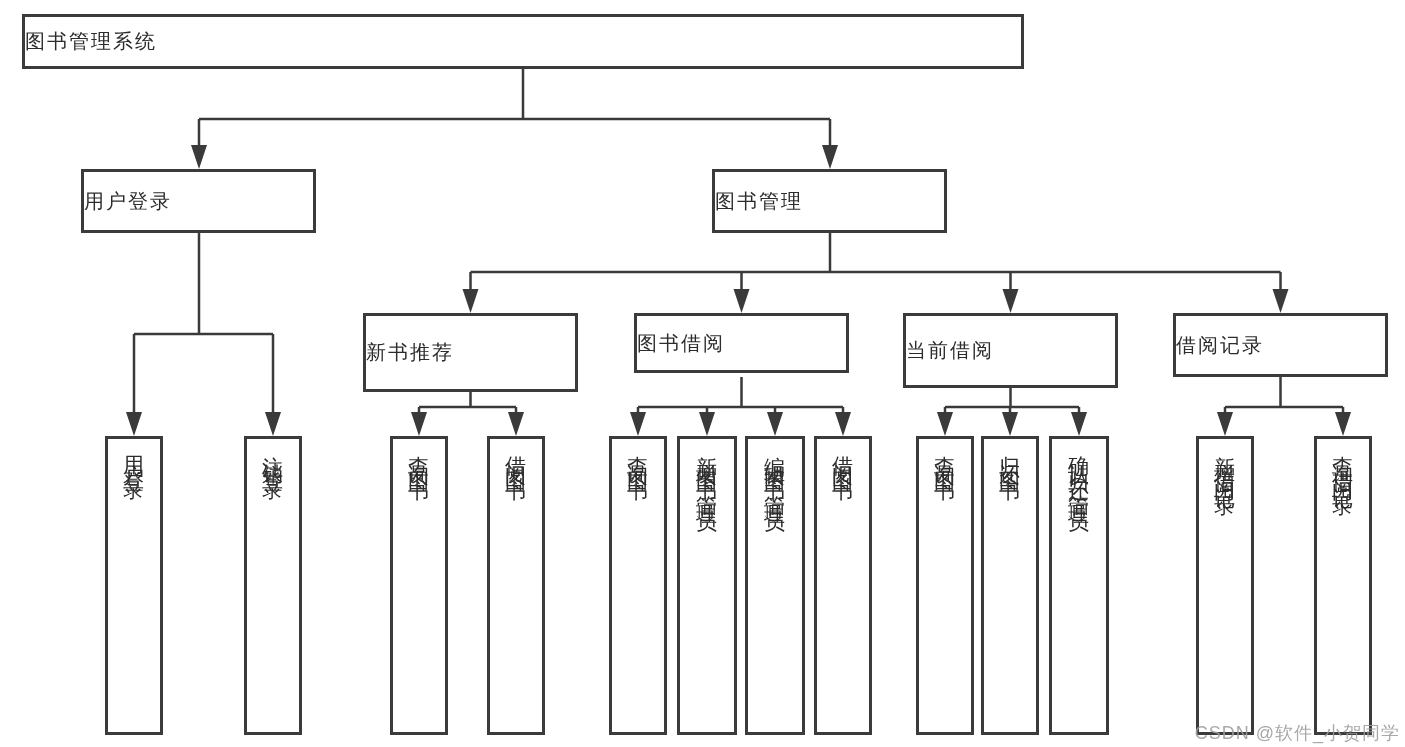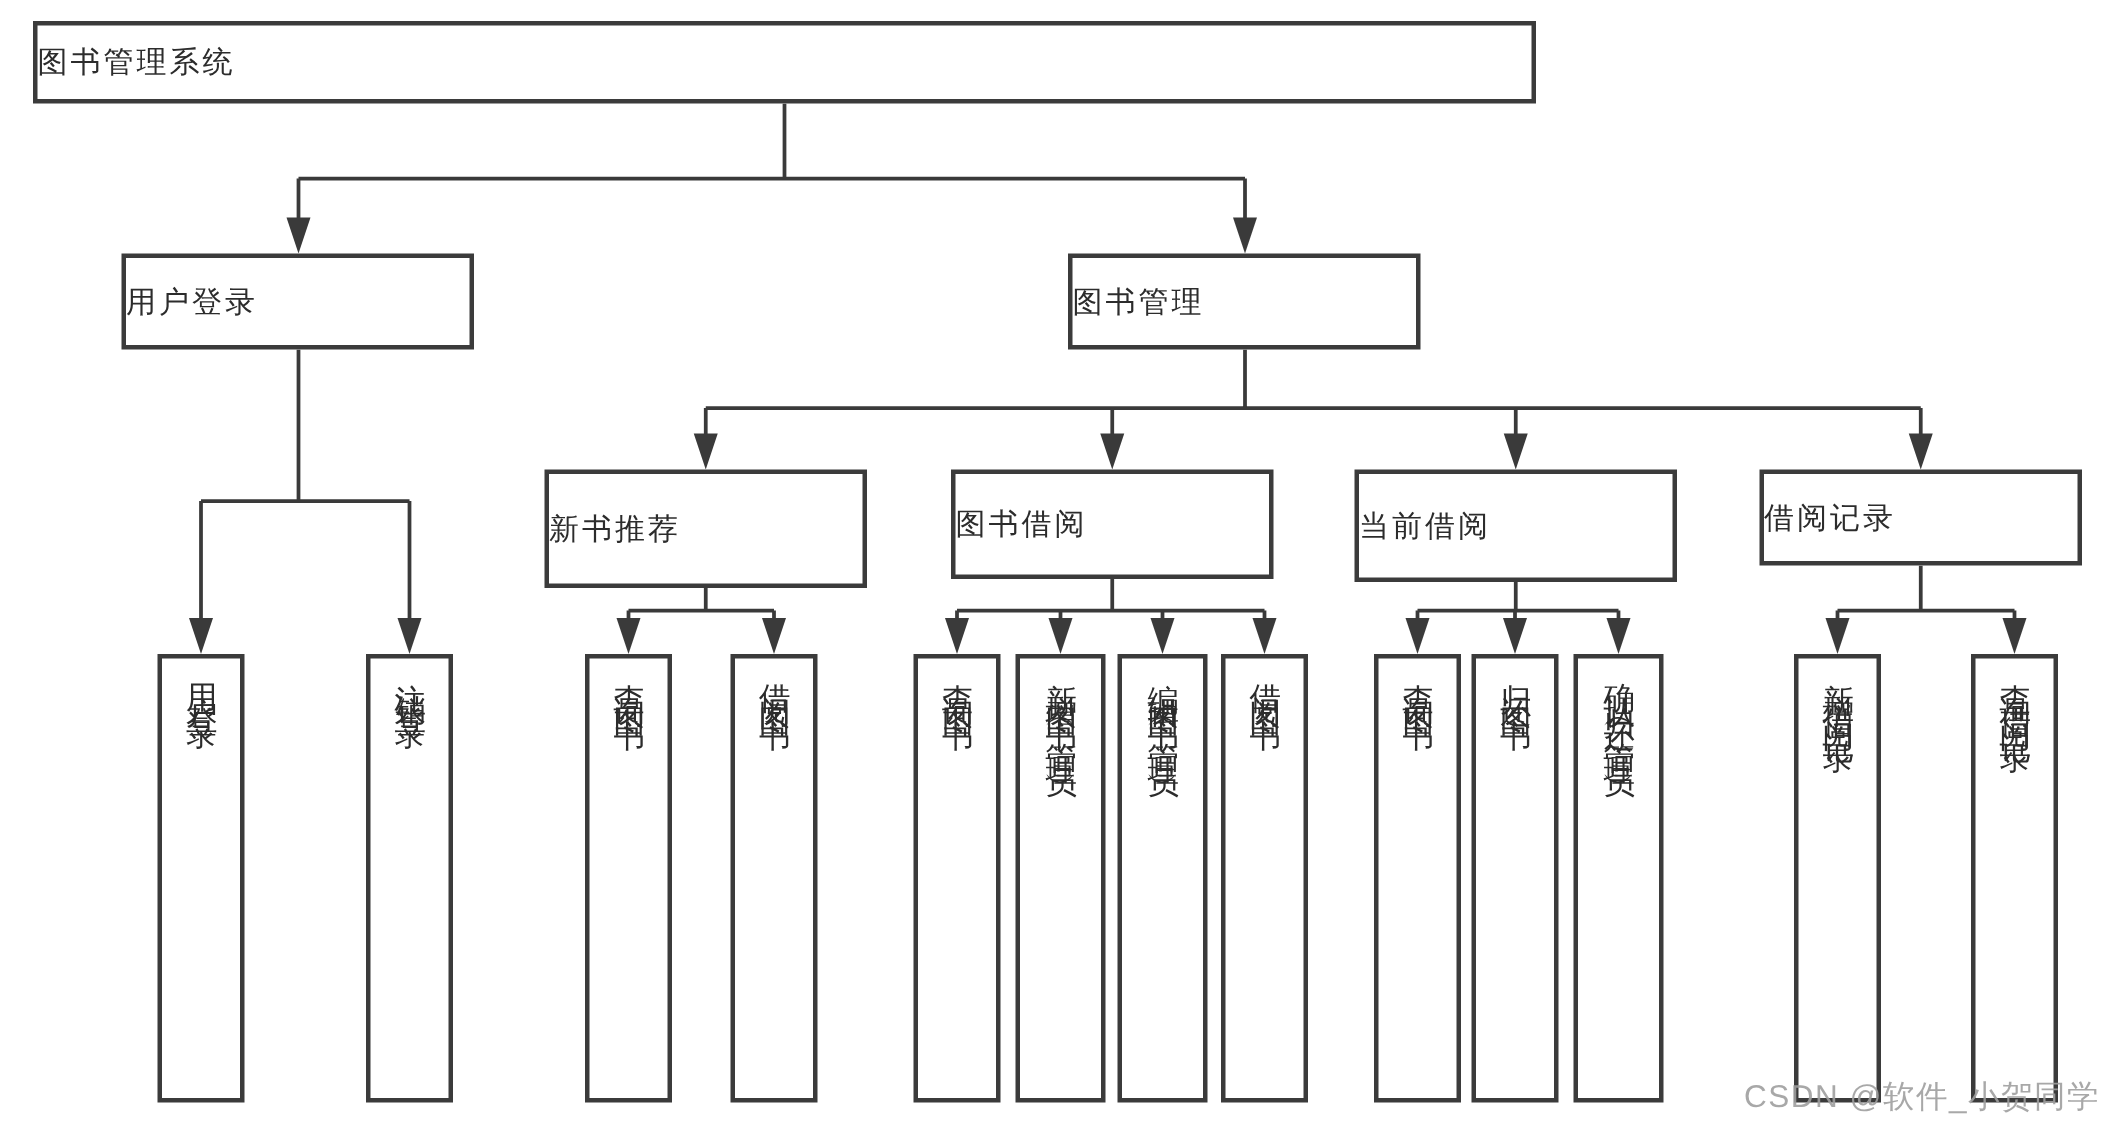--- a/index.html
+++ b/index.html
@@ -37,21 +37,21 @@
     writing-mode: vertical-rl;
     text-orientation: mixed;
     font-size: 21px;
     letter-spacing: 8px;
     line-height: 1;
   }
   .watermark {
     position: absolute;
     right: 5px;
     bottom: 2px;
-    font-size: 21px;
+    font-size: 18px;
     letter-spacing: 1px;
     color: rgba(158, 158, 158, 0.9);
     white-space: nowrap;
   }
 </style>
 </head>
 <body>
 
 <div class="canvas">
 
@@ -100,21 +100,21 @@
   <div class="node h" style="left:81px; top:169px; width:235px; height:64px">
     <span>用户登录</span>
   </div>
   <div class="node h" style="left:712px; top:169px; width:235px; height:64px">
     <span>图书管理</span>
   </div>
 
   <div class="node h" style="left:363px; top:313px; width:215px; height:79px">
     <span>新书推荐</span>
   </div>
-  <div class="node h" style="left:634px; top:313px; width:215px; height:73px">
+  <div class="node h" style="left:634px; top:313px; width:215px; height:60px">
     <span>图书借阅</span>
   </div>
   <div class="node h" style="left:903px; top:313px; width:215px; height:75px">
     <span>当前借阅</span>
   </div>
   <div class="node h" style="left:1173px; top:313px; width:215px; height:64px">
     <span>借阅记录</span>
   </div>
 
   <div class="node v" style="left:105px; top:436px; width:58px; height:299px">

